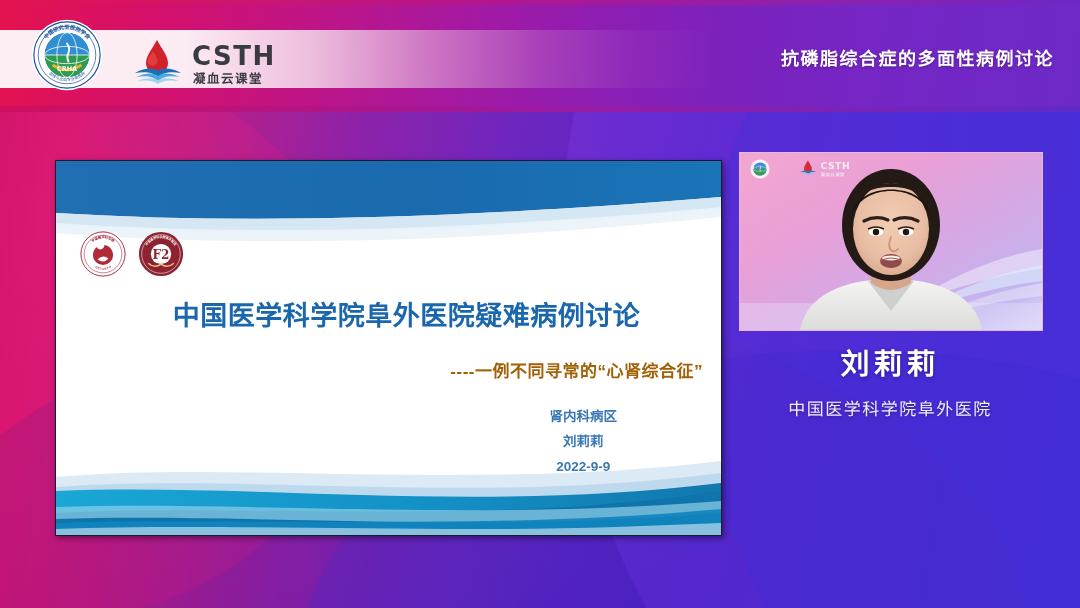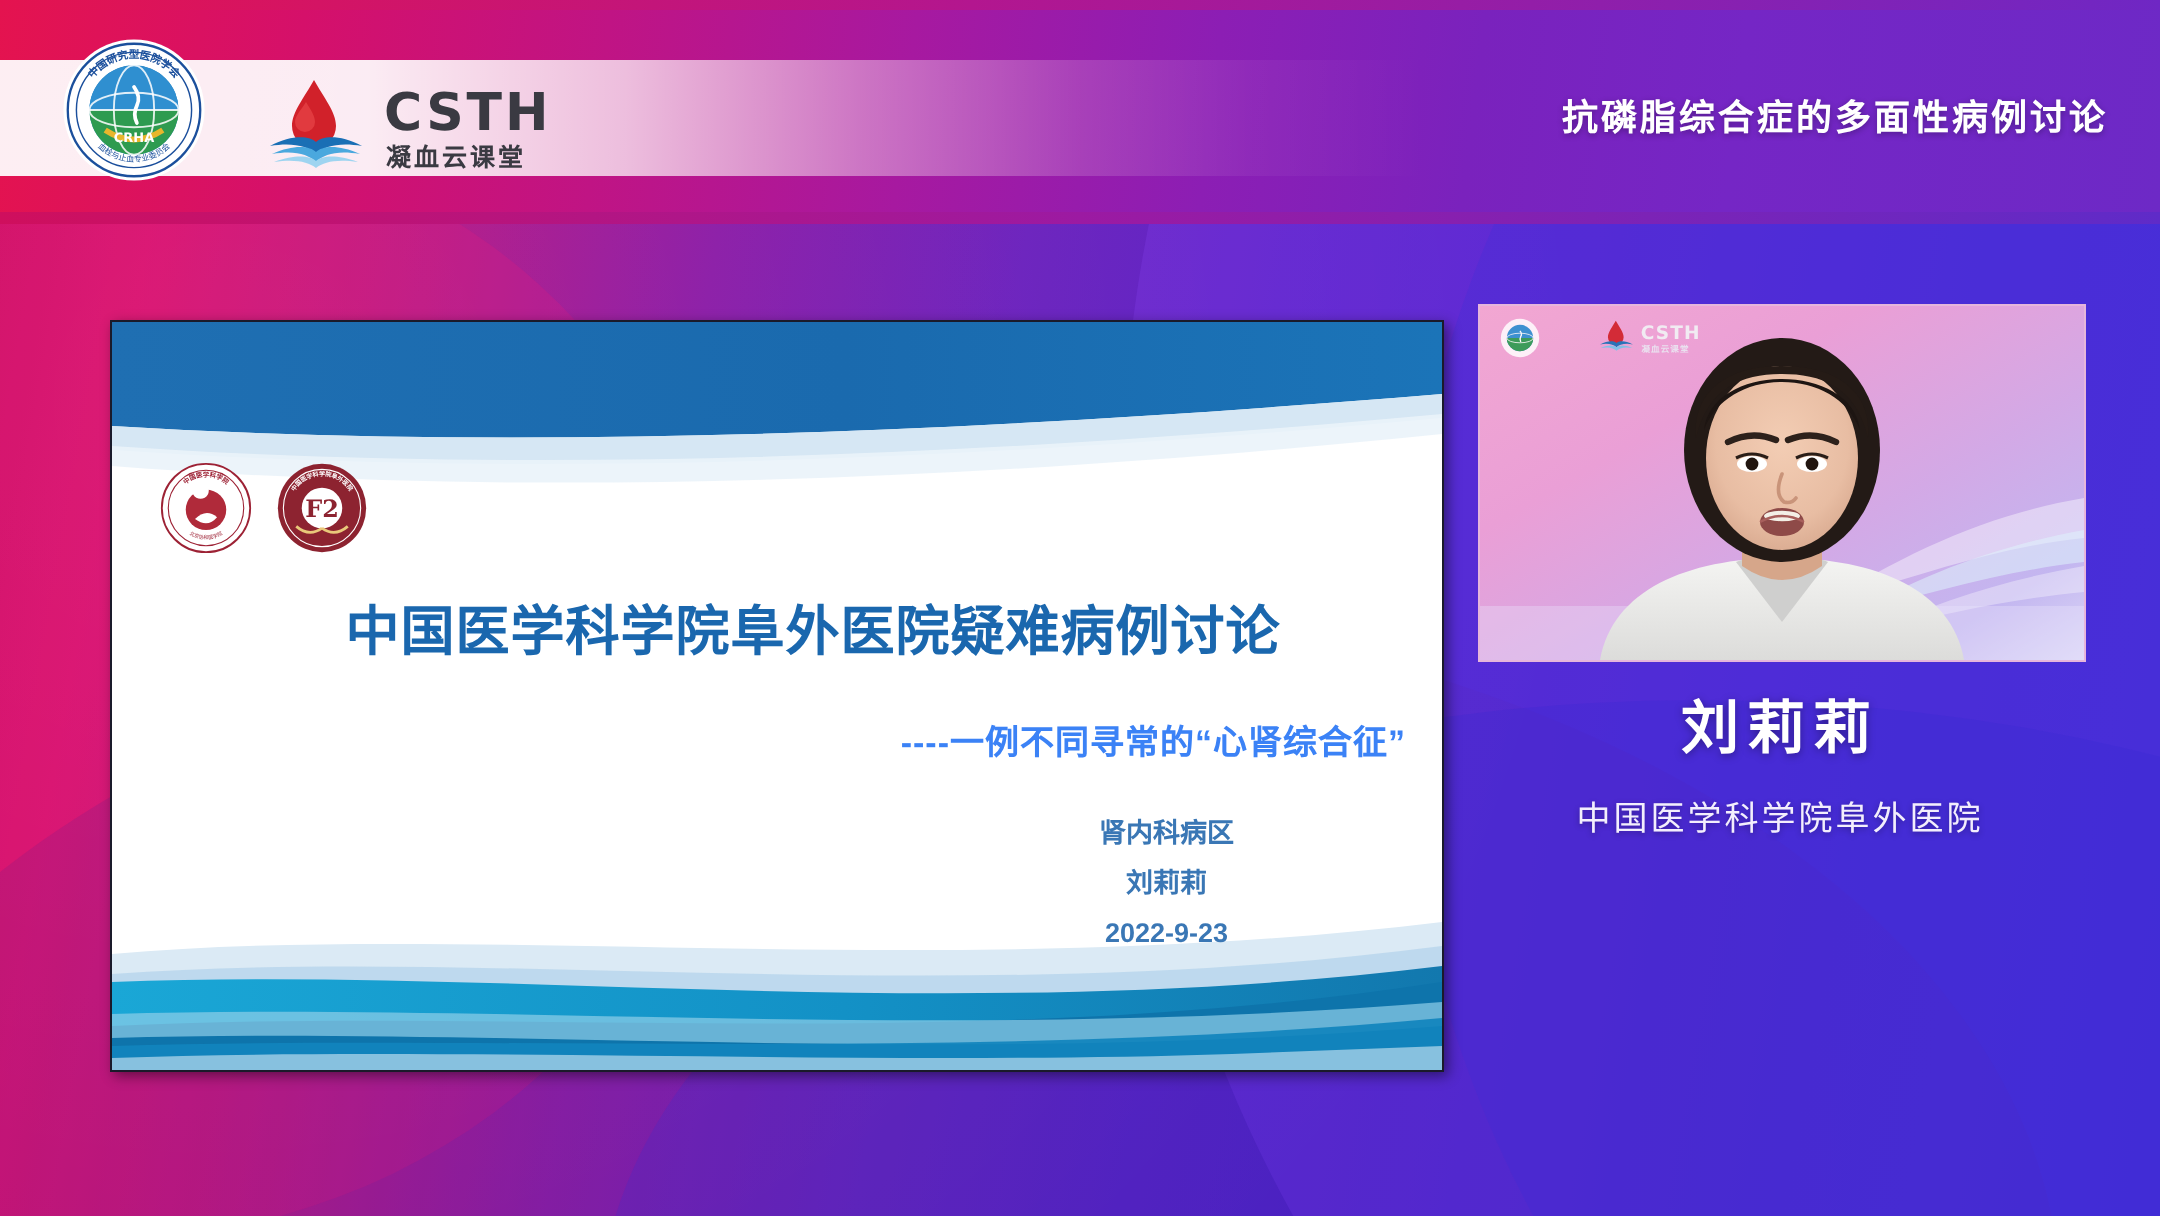--- a/index.html
+++ b/index.html
@@ -162,21 +162,21 @@
     text-align: center;
     color: #1a67ae;
     font-size: 27px;
     font-weight: 700;
     letter-spacing: 0.5px;
     margin-left: 18px;
   }
   .slide-subtitle {
     position: absolute;
     right: 18px; top: 196px;
-    color: #3b82f6;
+    color: #a16207;
     font-size: 17px;
     font-weight: 600;
     letter-spacing: 0.5px;
   }
   .slide-meta {
     position: absolute;
     right: 104px; top: 243px;
     text-align: center;
     color: #3a77b5;
     font-size: 13.5px;
@@ -347,21 +347,21 @@
       </svg>
     </div>
 
     <div class="slide-title">中国医学科学院阜外医院疑难病例讨论</div>
 
     <div class="slide-subtitle">----一例不同寻常的“心肾综合征”</div>
 
     <div class="slide-meta">
       <div>肾内科病区</div>
       <div>刘莉莉</div>
-      <div>2022-9-23</div>
+      <div>2022-9-9</div>
     </div>
   </div>
 
   <div class="video-panel">
     <svg class="video-svg" viewBox="0 0 302 177" preserveAspectRatio="none">
       <defs>
         <linearGradient id="vbg" x1="0" y1="0" x2="1" y2="1">
           <stop offset="0%" stop-color="#f2a7d2"></stop>
           <stop offset="32%" stop-color="#ea9fd6"></stop>
           <stop offset="62%" stop-color="#d3a9e6"></stop>

